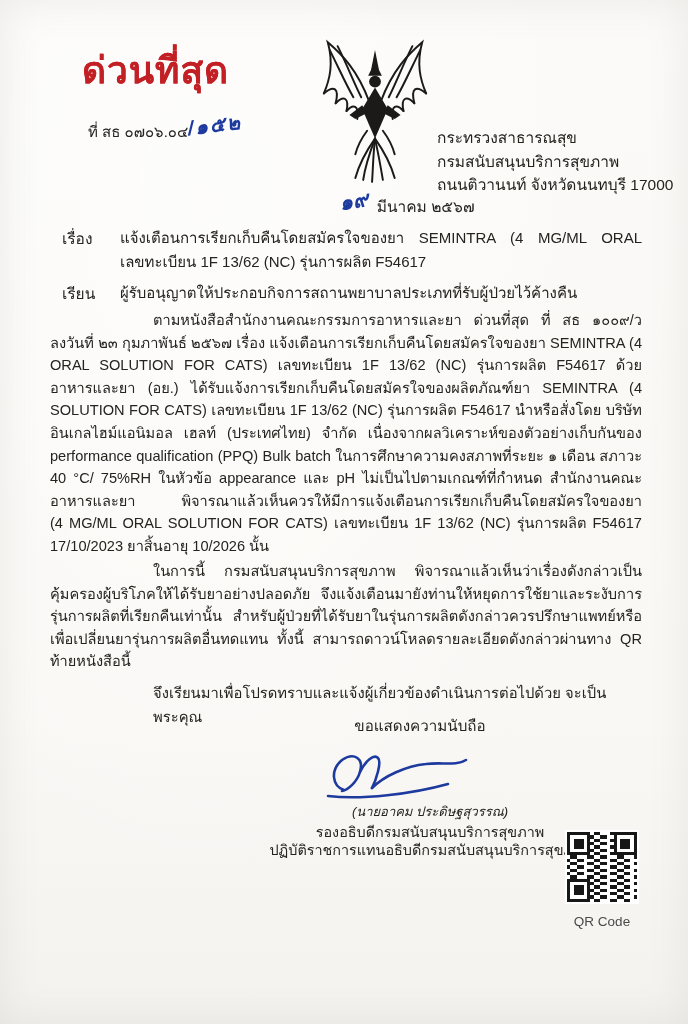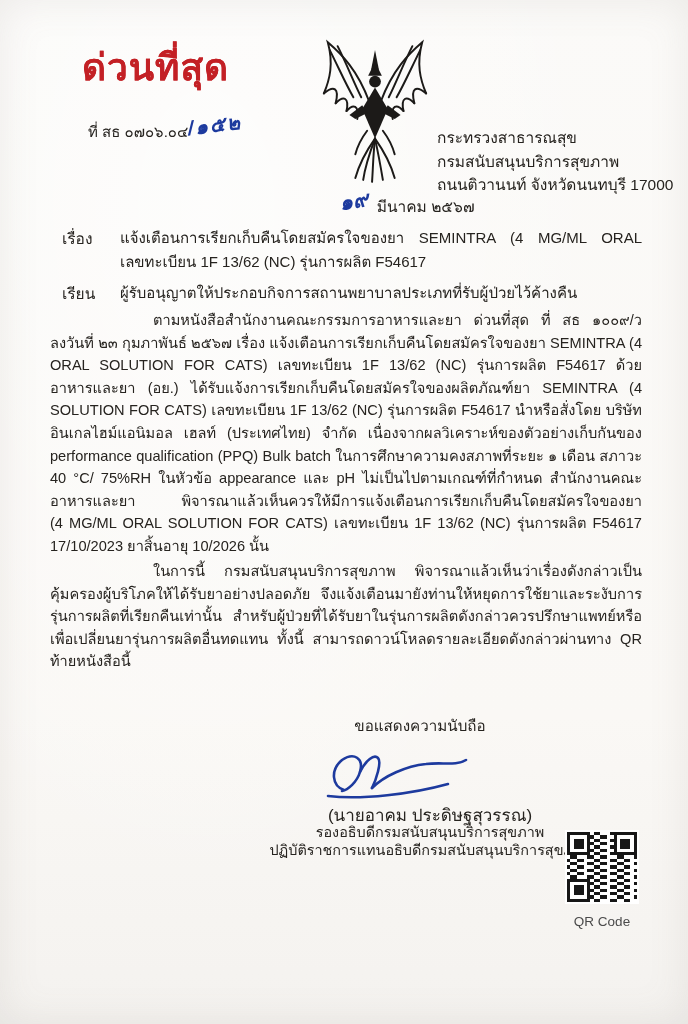--- a/index.html
+++ b/index.html
@@ -16,21 +16,20 @@
       linear-gradient(180deg,#fbfaf8 0%,#faf8f5 70%,#f4f2ef 100%);
     box-shadow:inset 0 0 40px rgba(120,115,110,.12);
   }
   .abs{position:absolute;}
   
   .urgent{
     left:82px;top:52px;
     font-size:37px;font-weight:800;color:#c32025;
     letter-spacing:1px;line-height:1;
     text-shadow:0 0 .5px #c32025;
-    font-family:Liberation Mono, monospace;
   }
   .ref{left:88px;top:114px;font-size:15px;white-space:nowrap;}
   .ref .hand{
     display:inline-block;color:#1d3a9e;font-size:20px;font-weight:600;
     transform:rotate(-7deg) translateY(-5px);font-style:italic;letter-spacing:2px;
   }
   .garuda{left:316px;top:36px;width:118px;height:158px;}
   .org{left:437px;top:126px;font-size:15.5px;line-height:23.5px;white-space:nowrap;}
   .dateline{left:340px;top:188px;font-size:15.5px;white-space:nowrap;}
   .dateline .hand{
@@ -51,21 +50,21 @@
   }
   .para .ln.first{padding-left:103px;}
   .para .ln.last{text-align-last:left;}
   .p1{top:309px;}
   .p2{top:560px;}
   .closing{left:50px;top:681px;width:592px;font-size:14.8px;padding-left:103px;box-sizing:border-box;}
   .salute{left:290px;top:714px;width:260px;text-align:center;font-size:15.2px;}
   
   .sig{left:322px;top:750px;width:150px;height:52px;}
   .signer{width:330px;left:265px;text-align:center;white-space:nowrap;}
-  .signer-name{top:801px;font-size:17px;}
+  .signer-name{top:801px;font-size:13px;font-style:italic;}
   .signer-t1{top:820px;font-size:14.4px;}
   .signer-t2{top:838px;font-size:14.4px;}
   
   .qr-wrap{left:563px;top:830px;width:78px;}
   .qr{width:74px;height:74px;margin:0 auto;background:#fff;padding:2px;box-sizing:border-box;}
   .qr-label{margin-top:10px;text-align:center;font-size:13.5px;color:#4a4a4a;}
   
   .footer{left:55px;top:931px;font-size:15px;line-height:22px;white-space:nowrap;}
 </style>
 </head>
@@ -157,20 +156,21 @@
   </div>
 
   <div class="abs para p2">
     <div class="ln first">ในการนี้ กรมสนับสนุนบริการสุขภาพ พิจารณาแล้วเห็นว่าเรื่องดังกล่าวเป็นประโยชน์ต่อการ</div>
     <div class="ln">คุ้มครองผู้บริโภคให้ได้รับยาอย่างปลอดภัย จึงแจ้งเตือนมายังท่านให้หยุดการใช้ยาและระงับการจำหน่ายเฉพาะ</div>
     <div class="ln">รุ่นการผลิตที่เรียกคืนเท่านั้น สำหรับผู้ป่วยที่ได้รับยาในรุ่นการผลิตดังกล่าวควรปรึกษาแพทย์หรือเภสัชกร</div>
     <div class="ln">เพื่อเปลี่ยนยารุ่นการผลิตอื่นทดแทน ทั้งนี้ สามารถดาวน์โหลดรายละเอียดดังกล่าวผ่านทาง QR Code</div>
     <div class="ln last">ท้ายหนังสือนี้</div>
   </div>
 
+  <div class="abs closing">จึงเรียนมาเพื่อโปรดทราบและแจ้งผู้เกี่ยวข้องดำเนินการต่อไปด้วย จะเป็นพระคุณ</div>
 
   <div class="abs salute">ขอแสดงความนับถือ</div>
 
   <div class="abs sig">
     <svg viewBox="0 0 150 52" width="150" height="52">
       <g stroke="#1d3a9e" stroke-width="2.6" fill="none" stroke-linecap="round">
         <path d="M22,40 C10,36 8,20 20,10 C32,2 42,8 38,22 C35,32 26,40 20,41"></path>
         <path d="M38,22 C44,10 52,4 56,8 C60,12 54,30 50,38"></path>
         <path d="M50,38 C62,26 84,16 104,14 C120,12 134,16 144,10"></path>
         <path d="M6,46 C40,50 90,44 126,34"></path>

